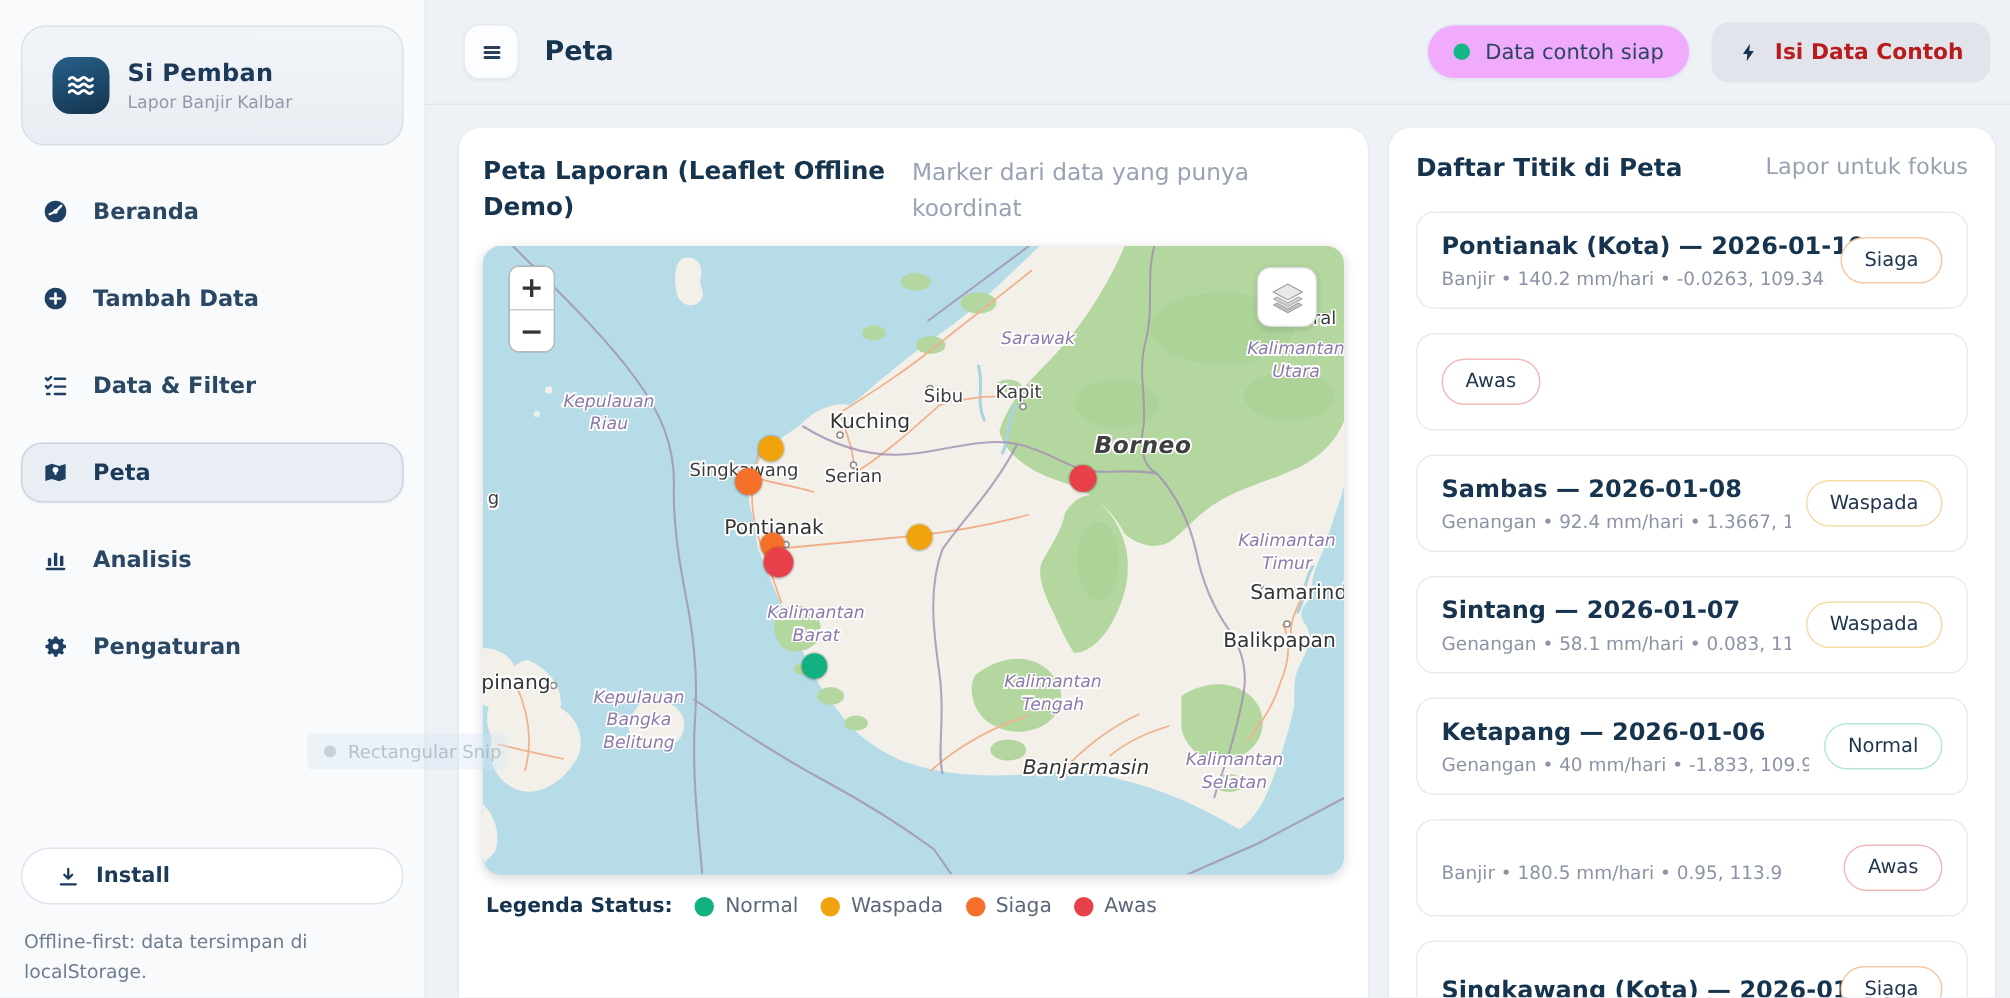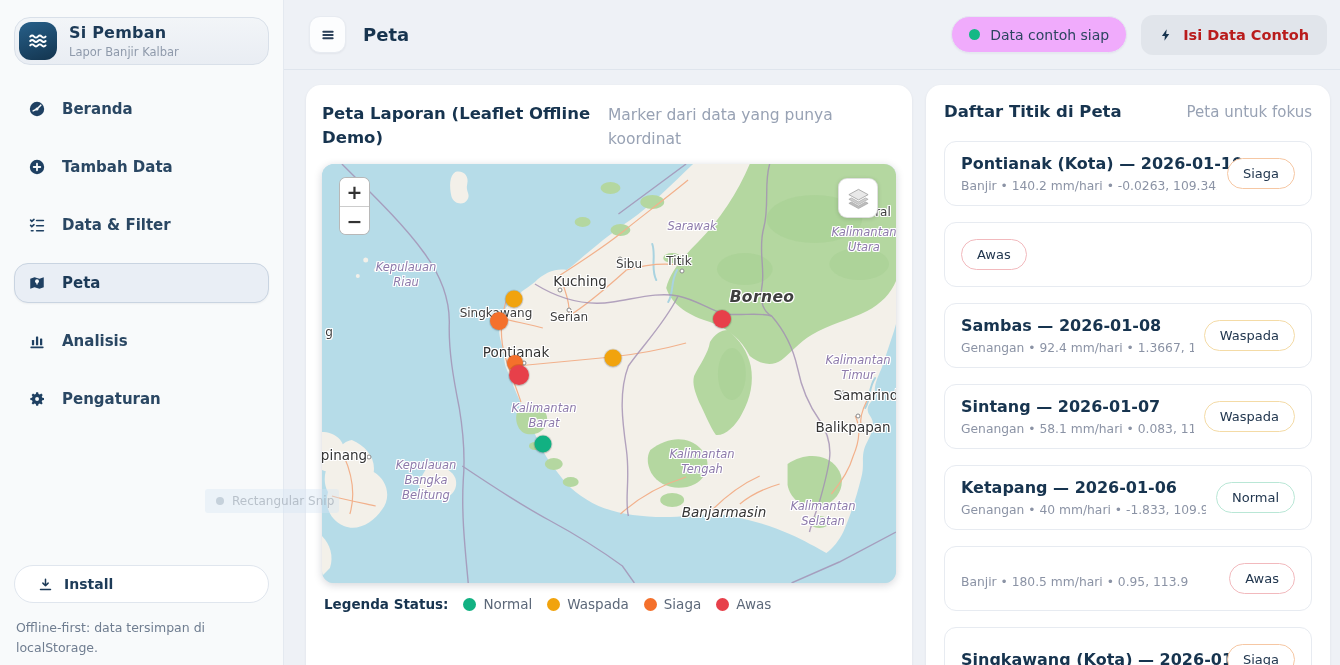--- a/index.html
+++ b/index.html
@@ -6,21 +6,21 @@
   html,body { width:1340px; height:665px; }
   body {
     margin:0; overflow:hidden; position:relative;
     font-family:"DejaVu Sans","Liberation Sans",sans-serif;
     background:#eef1f6; color:#17344f;
   }
   .app { display:flex; height:100%; }
 
   
   .sidebar { width:284px; flex:none; background:#f8fafb; border-right:1px solid #e4e9f0; display:flex; flex-direction:column; }
-  .brand-card { margin:17px 14px 0; background:linear-gradient(180deg,#f2f5f8,#e9edf3); border:1px solid #d9e0e9; border-radius:16px; padding:4px; display:flex; align-items:center; gap:12px; }
+  .brand-card { margin:17px 14px 0; background:linear-gradient(180deg,#f2f5f8,#e9edf3); border:1px solid #d9e0e9; border-radius:16px; padding:20px; display:flex; align-items:center; gap:12px; }
   .brand-logo { width:38px; height:38px; border-radius:12px; background:linear-gradient(160deg,#27608a,#13344e); display:flex; align-items:center; justify-content:center; flex:none; }
   .brand-logo svg { width:22px; height:22px; }
   .brand-name { font-size:16px; font-weight:800; color:#1c3a57; letter-spacing:.2px; }
   .brand-tagline { font-size:11.5px; color:#8f9aab; margin-top:3px; }
 
   .nav { margin-top:24px; display:flex; flex-direction:column; gap:18px; }
   .nav-item { display:flex; align-items:center; gap:15px; padding:9px 12px; margin:0 14px; border-radius:14px; color:#2a4763; font-size:15px; font-weight:600; cursor:pointer; border:1px solid transparent; }
   .nav-item.active { background:#e9eef5; border-color:#c9d4e1; color:#1c3a57; font-weight:700; box-shadow:0 1px 2px rgba(16,24,40,.05); }
   .nav-item .ic { width:20px; height:20px; display:flex; align-items:center; justify-content:center; color:#1f4062; flex:none; }
   .nav-item .ic svg { width:18px; height:18px; }
@@ -68,21 +68,21 @@
   .layers-ctl { position:absolute; top:14px; right:18px; width:40px; height:40px; background:#fff; border-radius:9px; border:1.5px solid rgba(0,0,0,.12); box-shadow:0 1px 4px rgba(0,0,0,.15); display:flex; align-items:center; justify-content:center; z-index:6; cursor:pointer; }
   .layers-ctl svg { width:25px; height:25px; }
 
   .legend-row { display:flex; align-items:center; gap:15px; margin-top:13px; padding-left:2px; }
   .legend-title { font-size:13.5px; font-weight:800; color:#17344f; }
   .legend-item { display:flex; align-items:center; gap:7px; font-size:13.5px; color:#5c6879; }
   .legend-dot { width:13px; height:13px; border-radius:50%; flex:none; }
 
   
   .list-card { flex:1; min-width:0; padding:17px 18px; height:1000px; }
-  .list-head { display:flex; align-items:flex-end; justify-content:space-between; }
+  .list-head { display:flex; align-items:flex-start; justify-content:space-between; }
   .list-title { font-size:16.5px; font-weight:800; color:#17344f; }
   .list-hint { font-size:15px; color:#98a2b4; }
   .point-card { border:1px solid #e7ebf1; border-radius:12px; padding:11px 16px; display:flex; align-items:center; justify-content:space-between; gap:10px; margin-top:16px; min-height:65px; cursor:pointer; background:#fff; }
   .point-card:first-of-type { margin-top:20px; }
   .pc-text { min-width:0; }
   .point-title { font-size:16px; font-weight:800; color:#17344f; white-space:nowrap; }
   .point-meta { font-size:12.3px; color:#8b93a5; margin-top:6px; white-space:nowrap; overflow:hidden; }
   .badge { border:1.5px solid; border-radius:999px; padding:7px 15px; font-size:13px; color:#22374f; flex:none; background:#fff; }
   .badge.siaga   { border-color:#f6c7a3; }
   .badge.awas    { border-color:#f2b9bd; }
@@ -311,21 +311,21 @@
                 <path d="M13 3.5 23 9 13 14.5 3 9z" fill="#e8e8e8" stroke="#9a9a9a" stroke-width="0.8"></path>
                 <path d="M5.6 12.4 3 13.8l10 5.5 10-5.5-2.6-1.4-7.4 4.1z" fill="#cfcfcf" stroke="#9a9a9a" stroke-width="0.6"></path>
                 <path d="M5.6 16.6 3 18l10 5.5L23 18l-2.6-1.4-7.4 4.1z" fill="#bdbdbd" stroke="#969696" stroke-width="0.6"></path>
               </svg>
             </span>
           </div>
         <div class="map-label region" style="left: 84px; top: 111px;">Kepulauan
 Riau</div>
             <div class="map-label region" style="left: 370px; top: 62px;">Sarawak</div>
             <div class="map-label city" style="left: 307px; top: 101px;">Sibu</div>
-            <div class="map-label city" style="left: 357px; top: 98px;">Titik</div>
+            <div class="map-label city" style="left: 357px; top: 98px;">Kapit</div>
             <div class="map-label city-lg" style="left: 238px; top: 118px; padding-left: 40px;">Kuching</div>
             <div class="map-label city" style="left: 247px; top: 154px;">Serian</div>
             <div class="map-label country" style="left: 440px; top: 133px;">Borneo</div>
             <div class="map-label region" style="left: 542px; top: 76px;">Kalimantan
 Utara</div>
             <div class="map-label city" style="left: 561px; top: 49px;">ral</div>
             <div class="map-label city" style="left: 174px; top: 150px;">Singkawang</div>
             <div class="map-label city-lg" style="left: 194px; top: 189px;">Pontianak</div>
             <div class="map-label region" style="left: 536px; top: 204px;">Kalimantan
 Timur</div>
@@ -378,21 +378,21 @@
             <span class="legend-item">
               <span class="legend-dot" style="background: rgb(231, 64, 74);"></span>
               <span>Awas</span>
             </span>
           </div>
       </section>
 
       <section class="card list-card">
         <div class="list-head">
           <h2 class="list-title">Daftar Titik di Peta</h2>
-          <span class="list-hint">Peta untuk fokus</span>
+          <span class="list-hint">Lapor untuk fokus</span>
         </div>
         <div id="points-list">
             <article class="point-card">
               <div class="pc-text">
                 <h3 class="point-title">Pontianak (Kota) — 2026-01-10</h3>
                 <p class="point-meta">Banjir • 140.2 mm/hari • -0.0263, 109.3425</p>
               </div>
               <span class="badge siaga">Siaga</span>
             </article>
             <article class="point-card">

